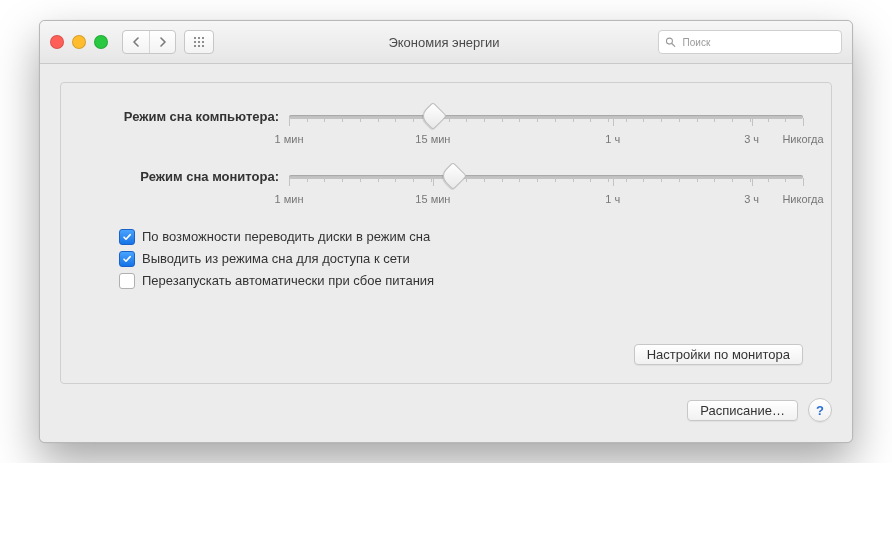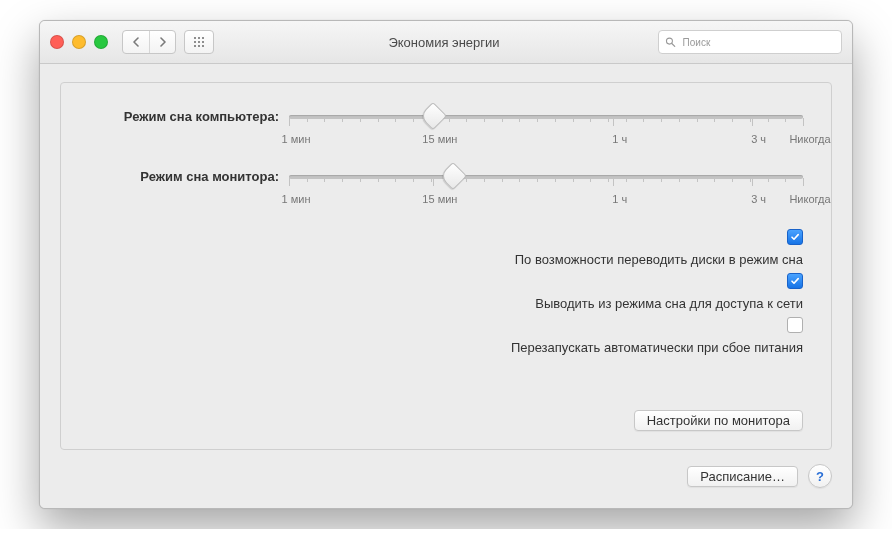--- a/index.html
+++ b/index.html
@@ -156,33 +156,31 @@
     position:relative;
     margin-top:14px;
     height:14px;
     font-size:11px;
     color:#777;
   }
   .ticklabels span {
     position:absolute;
     transform:translateX(-50%);
     white-space:nowrap;
-    margin-left:7px;
   }
   .checks {
     margin-top: 4px;
     margin-left: 30px;
   }
   .check {
     display:flex;
-    align-items:flex-end;
+    align-items:flex-start;
     gap: 7px;
     margin-bottom: 6px;
     font-size:13px;
-    flex-direction:column;
   }
   .cb {
     width:14px;height:14px;
     border-radius:3px;
     border:1px solid #b0b0b0;
     background:#fff;
     display:flex;align-items:center;justify-content:center;
     flex:none;
   }
   .cb.checked {

